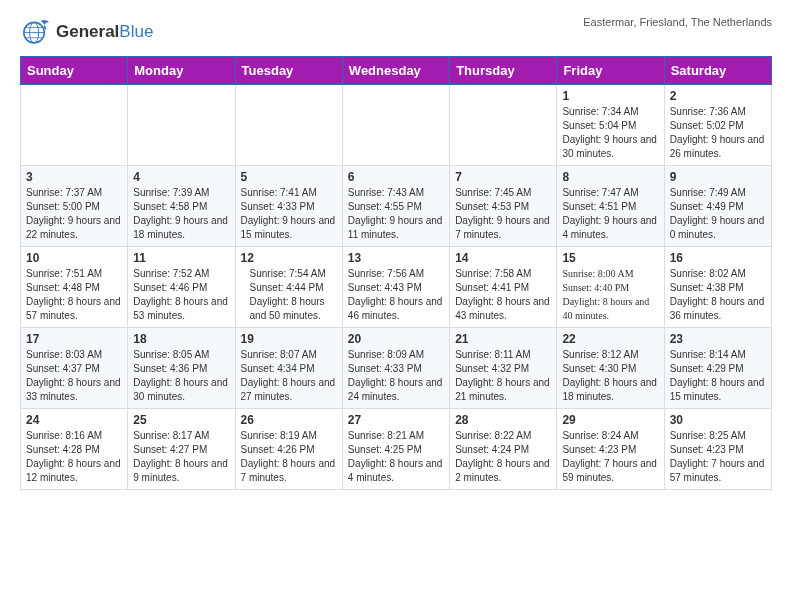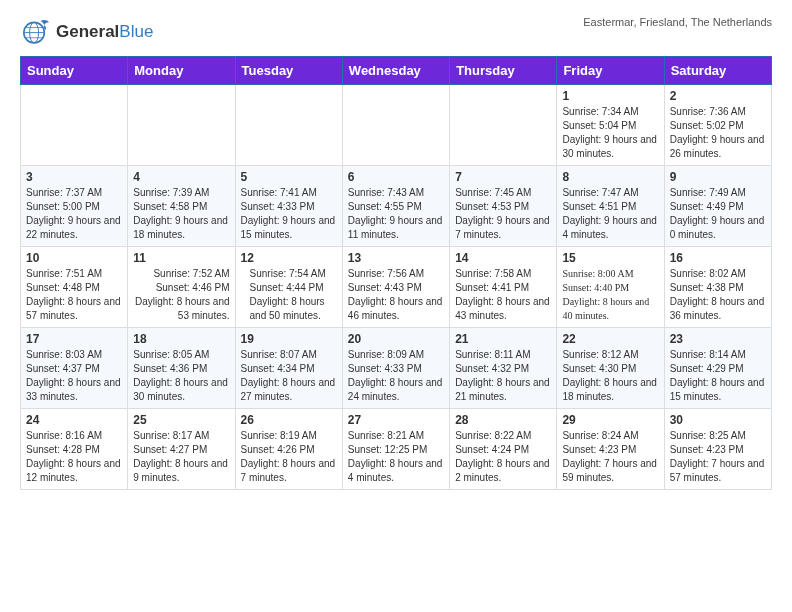--- a/index.html
+++ b/index.html
@@ -37,21 +37,21 @@
       color: #555;
     }
     .calendar {
       width: 100%;
       border-collapse: collapse;
       padding: 0 10px;
       margin: 0 10px;
       width: calc(100% - 20px);
     }
     .calendar th {
-      background: #6d28d9;
+      background: #a21caf;
       color: #fff;
       font-size: 13px;
       font-weight: bold;
       padding: 6px 6px;
       text-align: left;
       border: 1px solid #2a6aaf;
     }
     .calendar td {
       vertical-align: top;
       padding: 4px 5px;
@@ -191,21 +191,21 @@
         </tr>
         <tr>
           <td>
             <span class="day-num">10</span>
             <div class="day-info" style="white-space: pre-line;">Sunrise: 7:51 AM
 Sunset: 4:48 PM
 Daylight: 8 hours and 57 minutes.</div>
           </td>
           <td>
             <span class="day-num">11</span>
-            <div class="day-info" style="white-space: pre-line; text-align: right;">Sunrise: 7:52 AM
+            <div class="day-info" style="white-space: pre-line;">Sunrise: 7:52 AM
 Sunset: 4:46 PM
 Daylight: 8 hours and 53 minutes.</div>
           </td>
           <td>
             <span class="day-num">12</span>
             <div class="day-info" style="white-space: pre-line; margin-left: 9px;">Sunrise: 7:54 AM
 Sunset: 4:44 PM
 Daylight: 8 hours and 50 minutes.</div>
           </td>
           <td>
@@ -292,21 +292,21 @@
           </td>
           <td>
             <span class="day-num">26</span>
             <div class="day-info" style="white-space: pre-line;">Sunrise: 8:19 AM
 Sunset: 4:26 PM
 Daylight: 8 hours and 7 minutes.</div>
           </td>
           <td>
             <span class="day-num">27</span>
             <div class="day-info" style="white-space: pre-line;">Sunrise: 8:21 AM
-Sunset: 12:25 PM
+Sunset: 4:25 PM
 Daylight: 8 hours and 4 minutes.</div>
           </td>
           <td>
             <span class="day-num">28</span>
             <div class="day-info" style="white-space: pre-line;">Sunrise: 8:22 AM
 Sunset: 4:24 PM
 Daylight: 8 hours and 2 minutes.</div>
           </td>
           <td>
             <span class="day-num">29</span>

